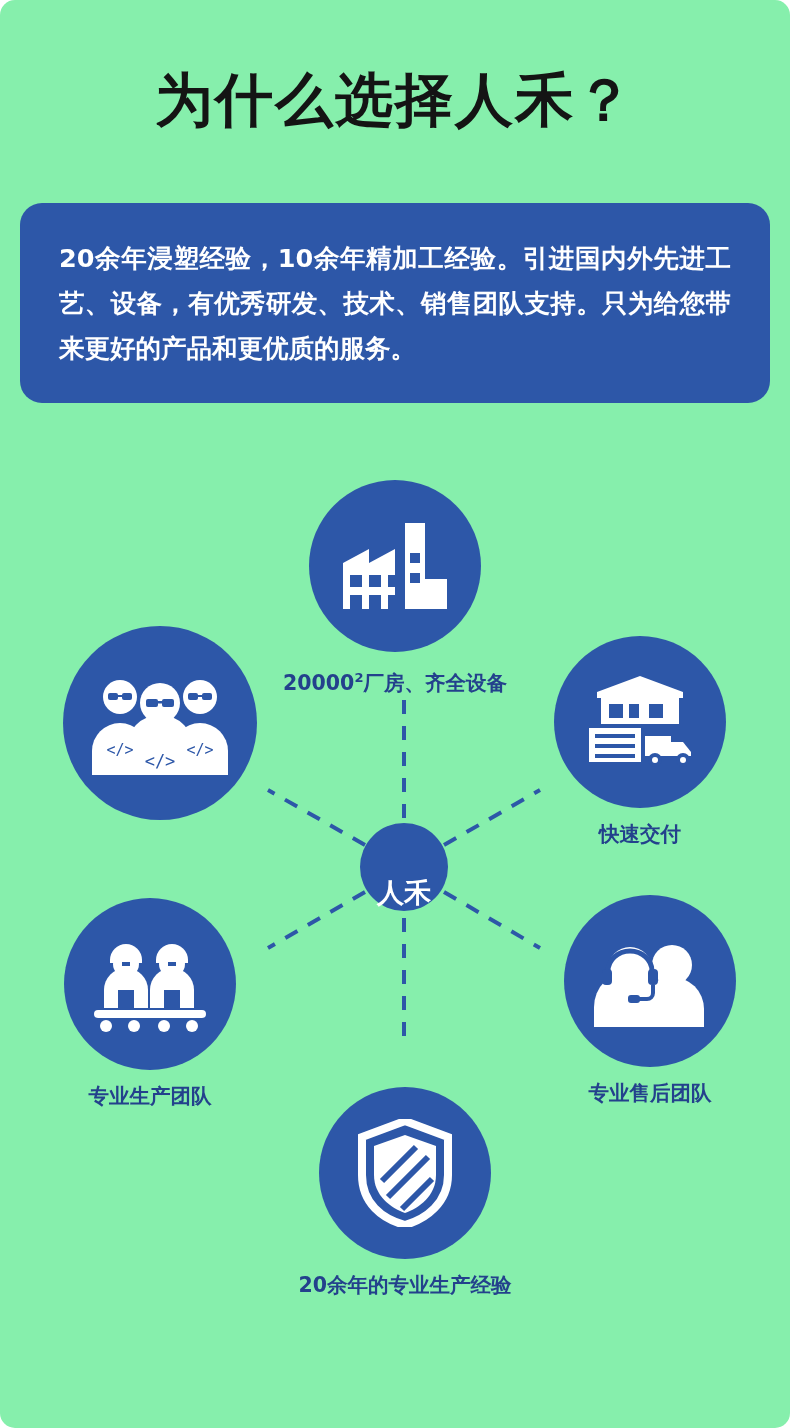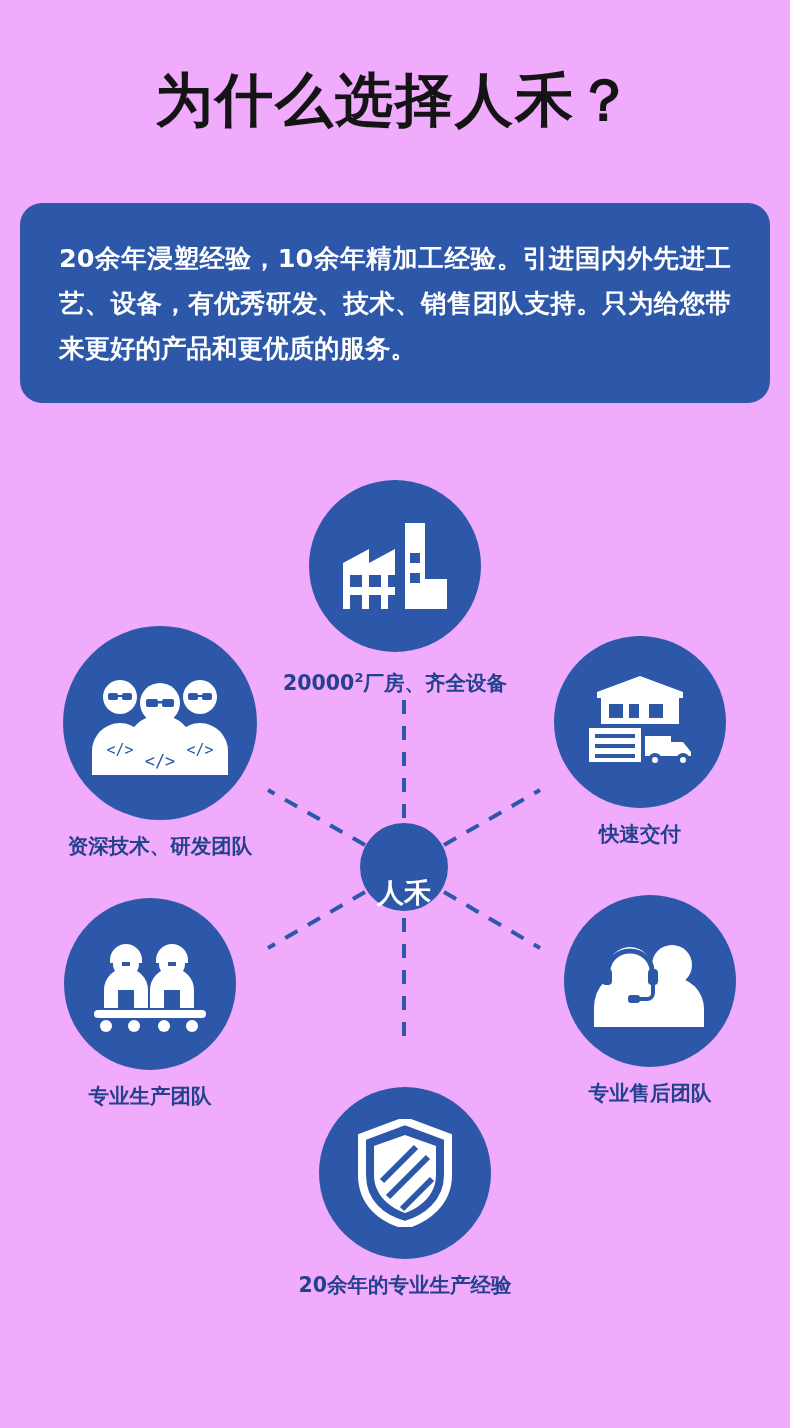--- a/index.html
+++ b/index.html
@@ -11,21 +11,22 @@
     width: 790px;
     height: 1428px;
     position: relative;
     font-family: "Liberation Sans", "DejaVu Sans", sans-serif;
     overflow: hidden;
   }
   #page {
     position: relative;
     width: 790px;
     height: 1428px;
-    background: #f0abfc;
+    background: #86efac;
+    border-radius: 15px;
   }
 
   
   .title {
     position: absolute;
     top: 64px;
     left: 0;
     width: 790px;
     text-align: center;
     font-size: 58px;
@@ -221,21 +222,20 @@
             <rect x="56" y="28" width="12" height="8" rx="2"></rect>
             <rect x="72" y="28" width="12" height="8" rx="2"></rect>
             <rect x="66" y="30" width="8" height="2.5"></rect>
 
             <text x="30" y="84" font-size="15" text-anchor="middle" font-family="DejaVu Sans Mono, monospace">&lt;/&gt;</text>
             <text x="110" y="84" font-size="15" text-anchor="middle" font-family="DejaVu Sans Mono, monospace">&lt;/&gt;</text>
             <text x="70" y="96" font-size="17" text-anchor="middle" font-family="DejaVu Sans Mono, monospace">&lt;/&gt;</text>
           </g>
         </svg>
       </div>
-      <div class="node-label">资深技术、研发团队</div>
     </div>
 
     <div class="node" id="node-production">
       <div class="bubble">
         <svg width="116" height="96" viewBox="0 0 116 96">
           <g fill="#ffffff">
 
             <path d="M18 24 a16 16 0 0 1 32 0 v3 h-32 z"></path>
             <circle cx="34" cy="28" r="13"></circle>
             <path d="M12 72 v-18 a22 22 0 0 1 44 0 v18 z"></path>

